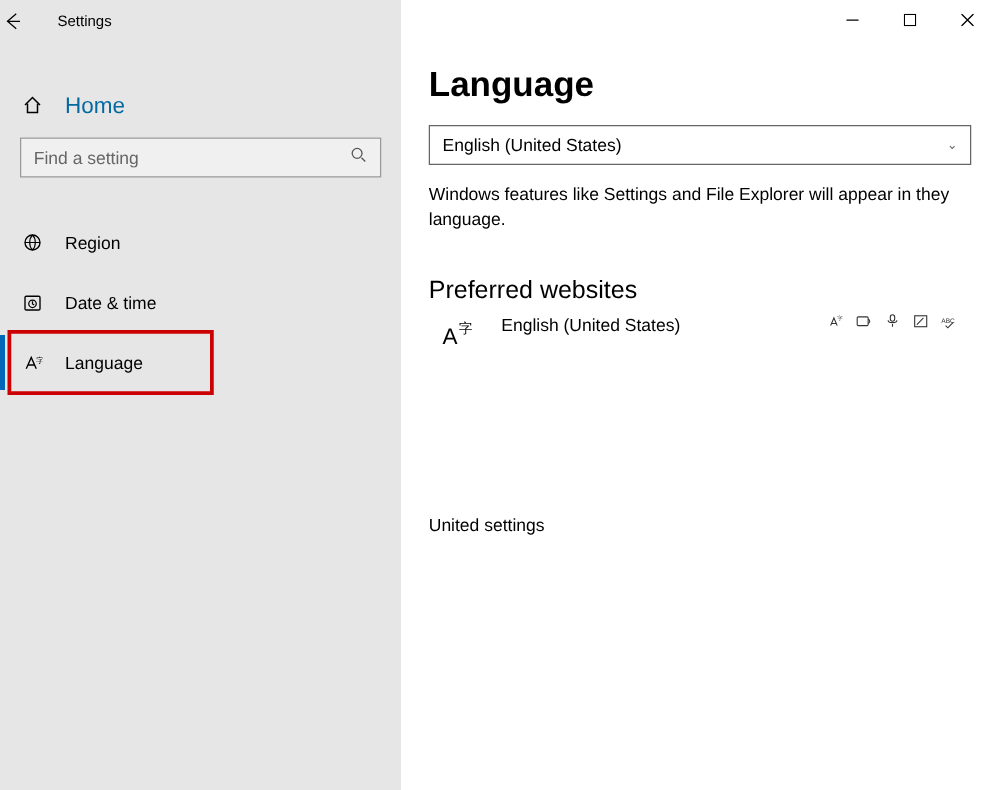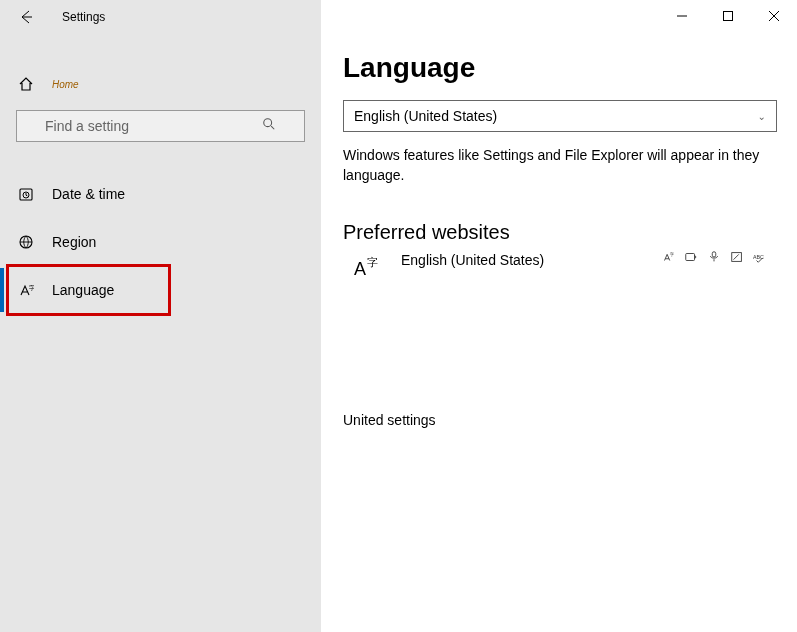--- a/index.html
+++ b/index.html
@@ -19,21 +19,21 @@
       width: 321px;
       height: 100%;
       background: #e6e6e6;
       display: flex;
       flex-direction: column;
     }
     .titlebar {
       height: 34px;
       display: flex;
       align-items: center;
-      padding-left: 16px;
+      padding-left: 0;
     }
     .back-btn {
       width: 18px;
       height: 18px;
       display: flex;
       align-items: center;
       justify-content: center;
       cursor: pointer;
     }
     .app-title {
@@ -51,32 +51,31 @@
       margin-top: 28px;
       cursor: pointer;
     }
     .home-row .icon-wrap {
       width: 20px;
       display: flex;
       align-items: center;
       justify-content: center;
     }
     .home-row .label {
-      font-size: 10px;
+      font-size: 18px;
       margin-left: 16px;
-      color: #a16207;
-      font-style: italic;
+      color: #0369a1;
     }
     .search-box {
       display: flex;
       align-items: center;
       border: 1px solid #999;
       background: #f0f0f0;
       height: 32px;
-      padding: 0 28px;
+      padding: 0 10px;
       margin-top: 4px;
       gap: 32px;
     }
     .search-input {
       flex: 1;
       border: none;
       outline: none;
       background: transparent;
       font-size: 14px;
       color: #333;
@@ -300,36 +299,36 @@
             <path d="M10.5 10.5 L14 14" stroke="#555" stroke-width="1.2"></path>
           </svg>
       </span>
     </div>
 
 
     <div class="nav-list">
       <div class="nav-item">
         <span class="icon-wrap">
           <svg width="16" height="16" viewBox="0 0 16 16">
+              <circle cx="8" cy="8" r="6" stroke="#000" stroke-width="1.1" fill="none"></circle>
+              <path d="M2 8 H14 M8 2 C5 5 5 11 8 14 M8 2 C11 5 11 11 8 14" stroke="#000" stroke-width="0.9" fill="none"></path>
+            </svg>
+        </span>
+        <span class="label">Region</span>
+      </div>
+
+      <div class="nav-item">
+        <span class="icon-wrap">
+          <svg width="16" height="16" viewBox="0 0 16 16">
               <rect x="2" y="3" width="12" height="11" rx="1" stroke="#000" stroke-width="1.1" fill="none"></rect>
               <circle cx="8" cy="9" r="3" stroke="#000" stroke-width="1" fill="none"></circle>
               <path d="M8 7 V9.2 L9.4 10" stroke="#000" stroke-width="1" fill="none"></path>
             </svg>
         </span>
         <span class="label">Date &amp; time</span>
-      </div>
-
-      <div class="nav-item">
-        <span class="icon-wrap">
-          <svg width="16" height="16" viewBox="0 0 16 16">
-              <circle cx="8" cy="8" r="6" stroke="#000" stroke-width="1.1" fill="none"></circle>
-              <path d="M2 8 H14 M8 2 C5 5 5 11 8 14 M8 2 C11 5 11 11 8 14" stroke="#000" stroke-width="0.9" fill="none"></path>
-            </svg>
-        </span>
-        <span class="label">Region</span>
       </div>
 
       <div class="nav-item active" style="position:relative;">
         <div class="highlight-box hl-1"></div>
         <span class="icon-wrap">
           <svg width="16" height="16" viewBox="0 0 16 16">
               <path d="M3 13 L7 4 L11 13 M4.5 10 H9.5" stroke="#000" stroke-width="1.1" fill="none"></path>
               <text x="11" y="8" font-size="6" fill="#000">字</text>
             </svg>
         </span>

